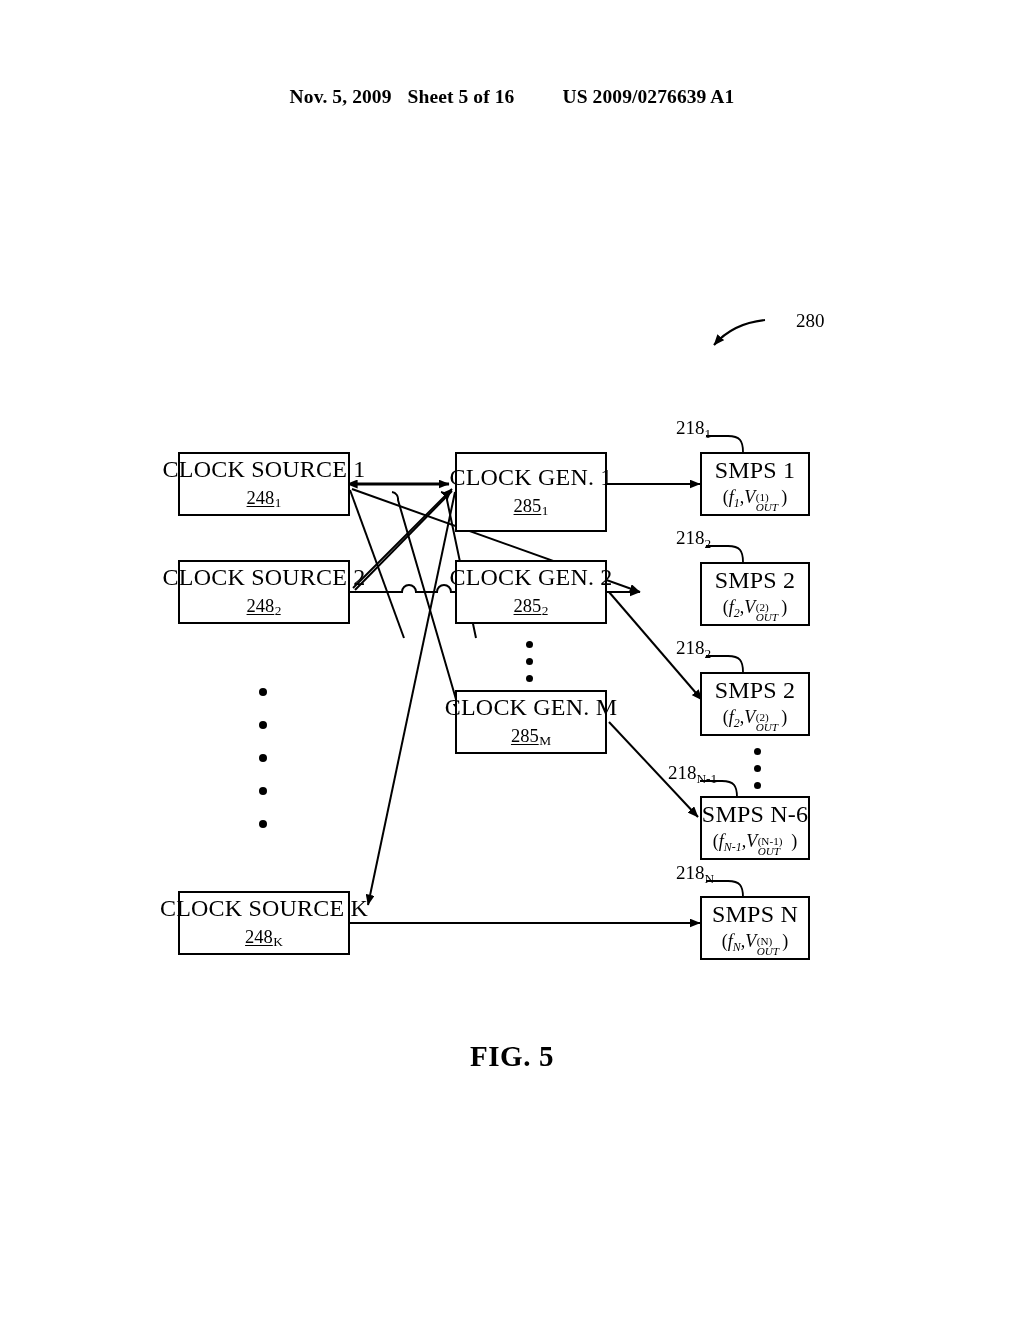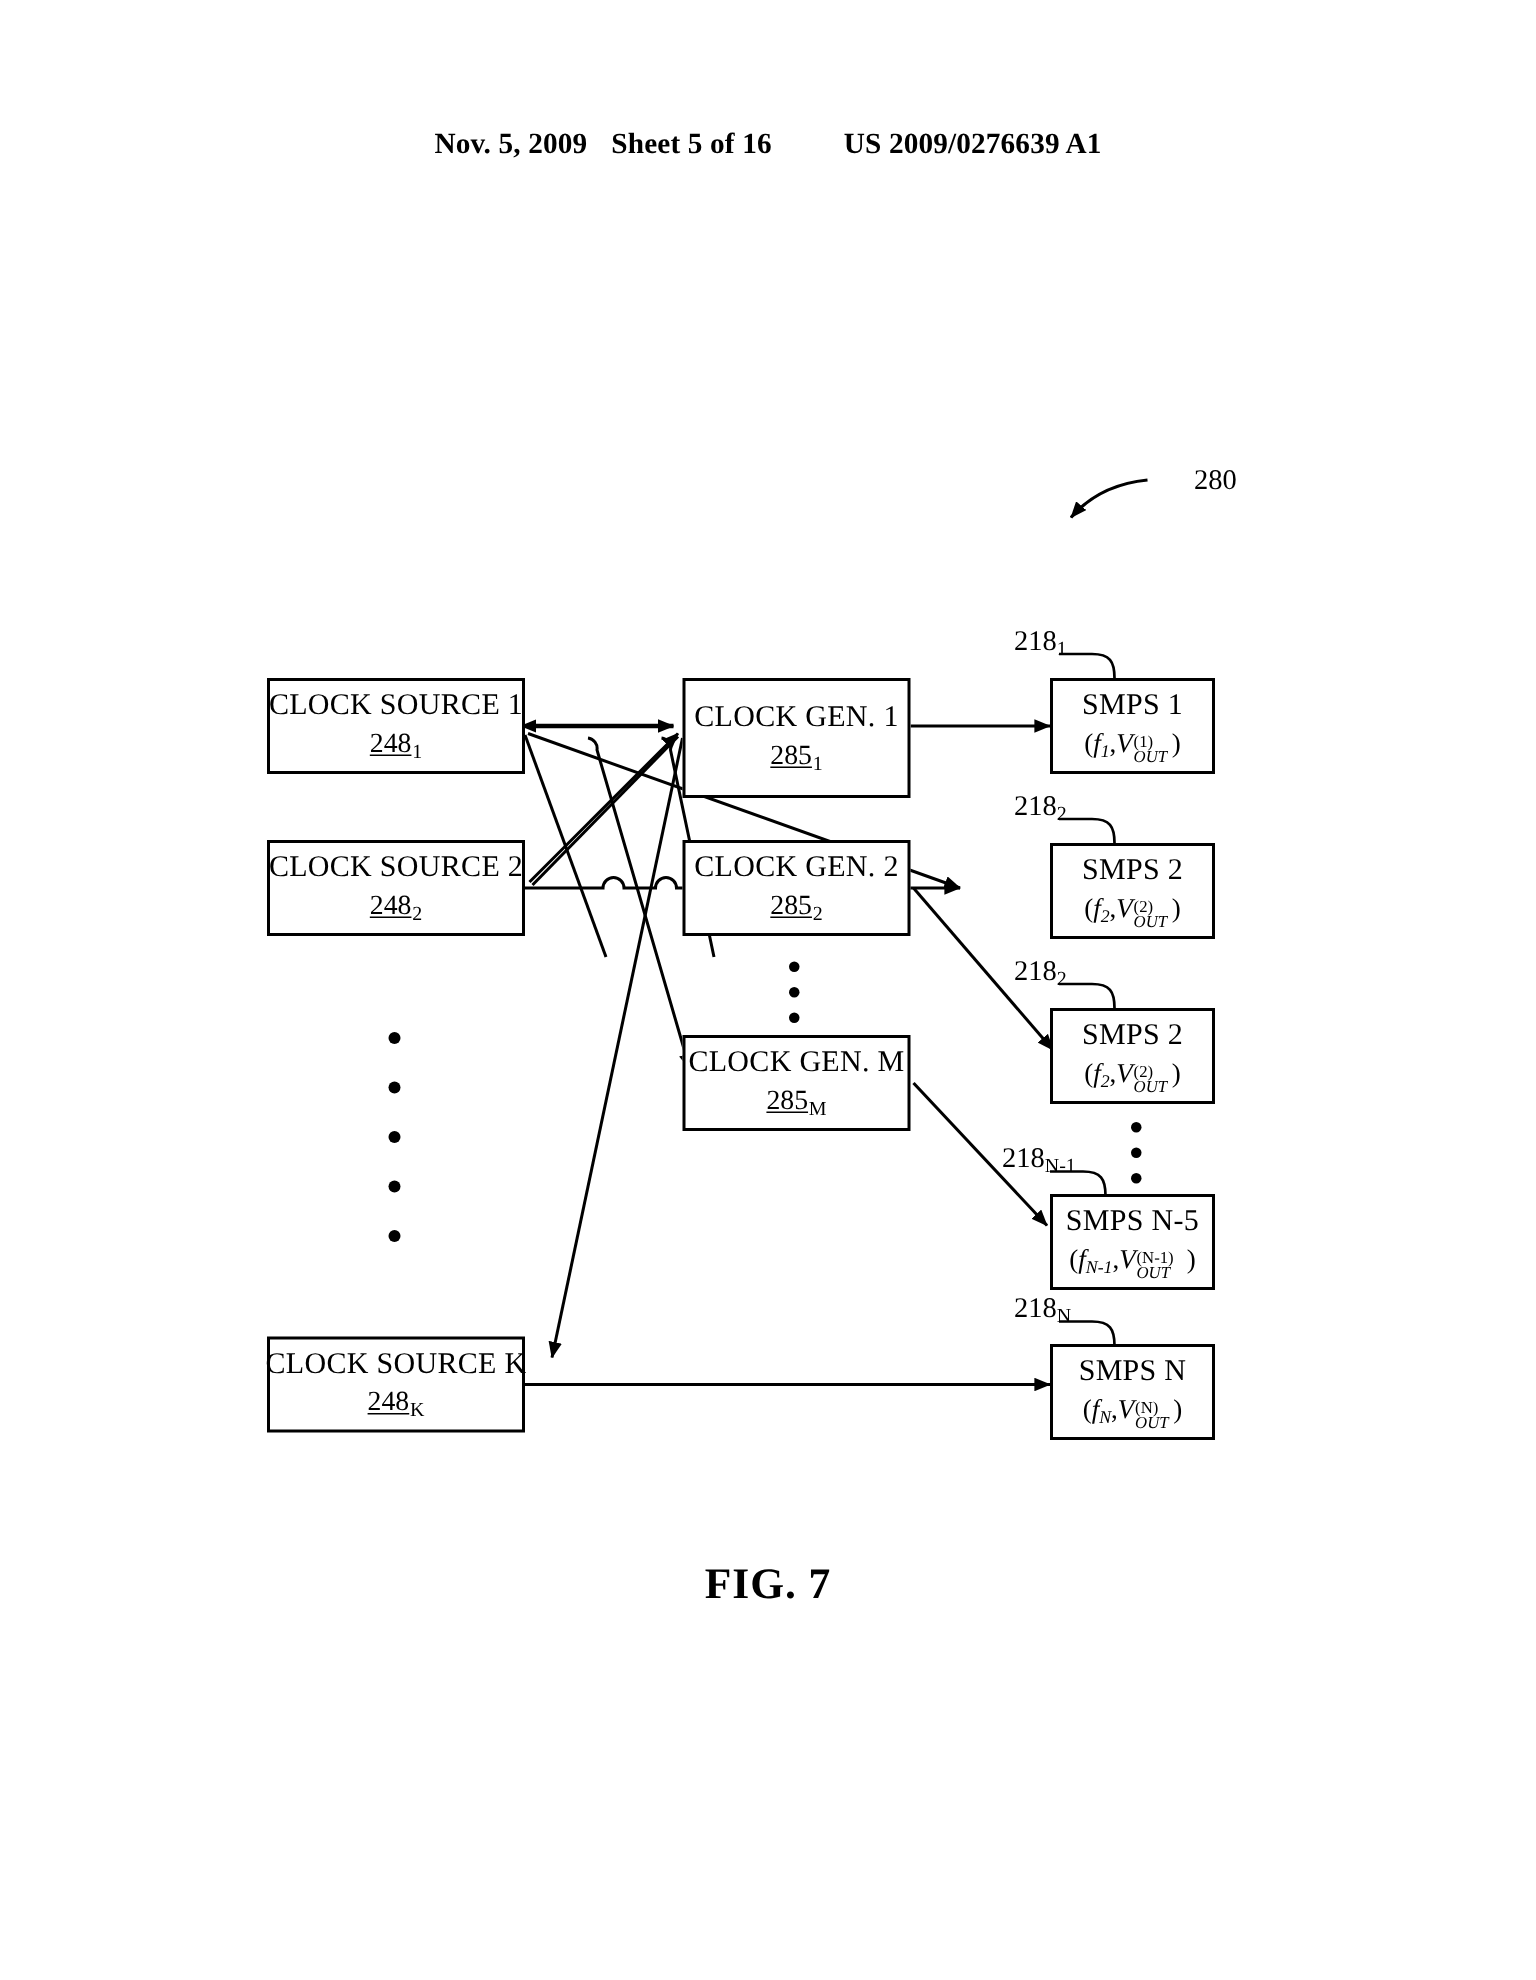--- a/index.html
+++ b/index.html
@@ -58,21 +58,21 @@
     border: 2px solid #000;
     background: #ffffff;
     display: flex;
     flex-direction: column;
     align-items: center;
     justify-content: center;
     text-align: center;
     z-index: 5;
   }
   .node-title {
-    font-size: 20px;
+    font-size: 24px;
     line-height: 1.08;
     white-space: nowrap;
     letter-spacing: 0.2px;
   }
   .node-ref {
     font-size: 18.5px;
     line-height: 1.1;
     margin-top: 5px;
     white-space: nowrap;
   }
@@ -326,31 +326,31 @@
   <div class="dots" style="left:747px; top:748px; width:20px;">
     <span style="width:7px;height:7px;margin-bottom:10px;"></span>
     <span style="width:7px;height:7px;margin-bottom:10px;"></span>
     <span style="width:7px;height:7px;"></span>
   </div>
 
   <div class="callout" style="left:668px; top:763px;">
     <span>218</span><sub>N-1</sub>
   </div>
   <div class="node-box" style="left:700px; top:796px; width:110px; height:64px;">
-    <div class="node-title">SMPS N-5</div>
+    <div class="node-title">SMPS N-6</div>
     <div class="node-math">
       (<i>f</i><span class="fsub">N-1</span>,<i>V</i><span class="stack"><span class="sup">(N-1)</span><span class="sub">OUT</span></span><span style="display:inline-block;width:34px;"></span>)
     </div>
   </div>
 
   <div class="callout" style="left:676px; top:863px;">
     <span>218</span><sub>N</sub>
   </div>
   <div class="node-box" style="left:700px; top:896px; width:110px; height:64px;">
     <div class="node-title">SMPS N</div>
     <div class="node-math">
       (<i>f</i><span class="fsub">N</span>,<i>V</i><span class="stack"><span class="sup">(N)</span><span class="sub">OUT</span></span><span style="display:inline-block;width:26px;"></span>)
     </div>
   </div>
 
 </div>
 
-<div id="fig-caption">FIG. 7</div>
+<div id="fig-caption">FIG. 5</div>
 
 </body></html>

